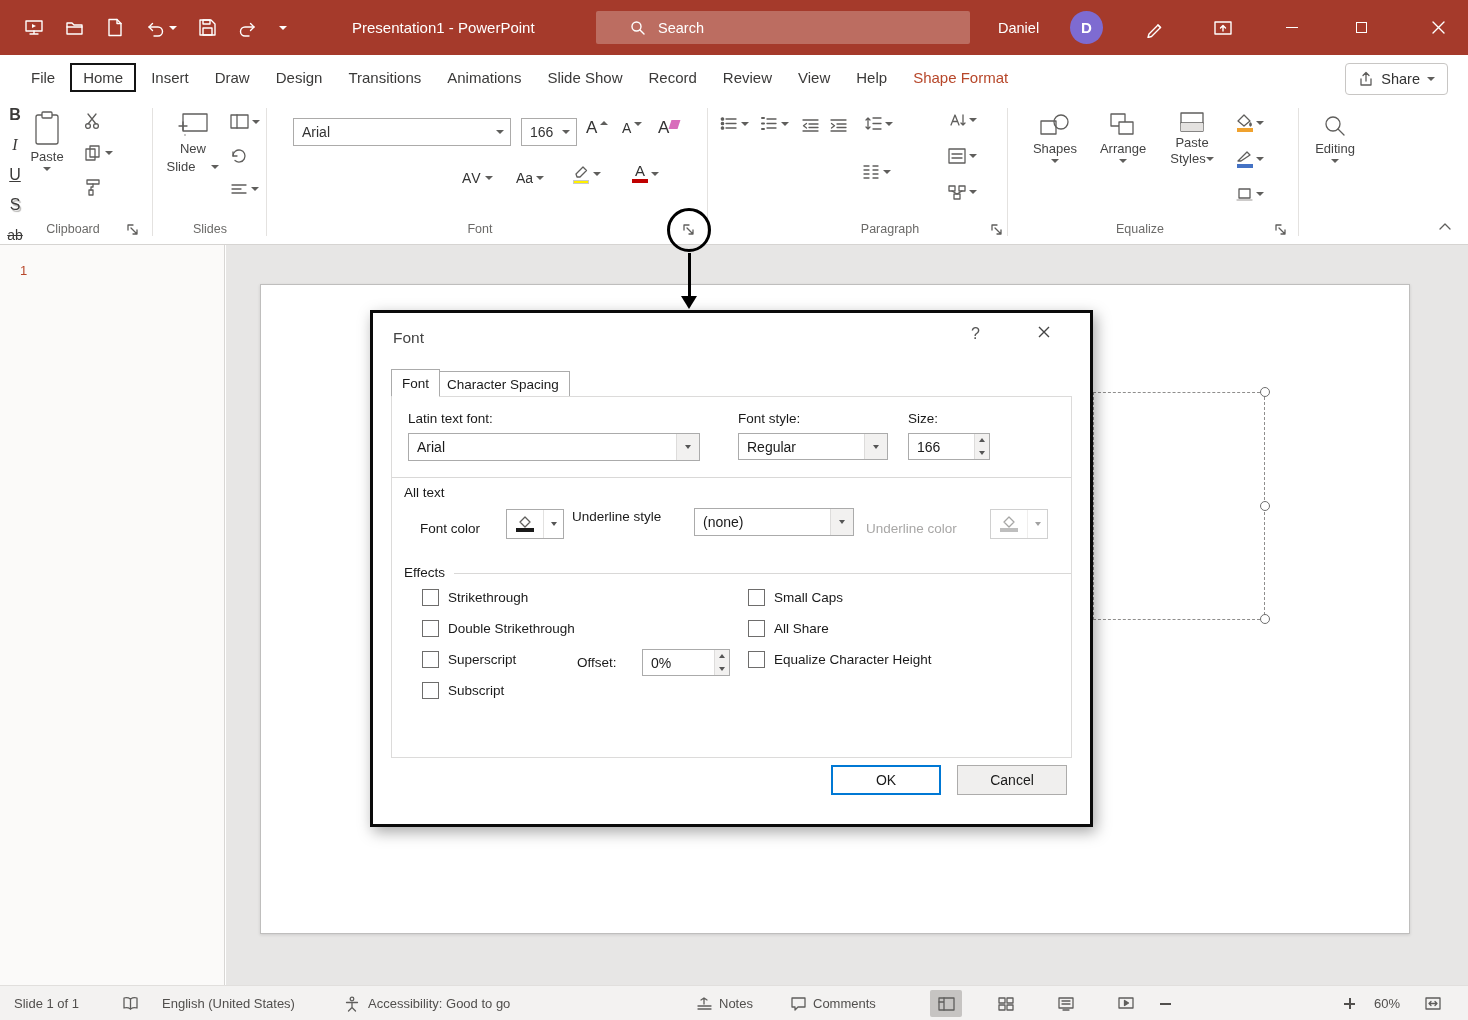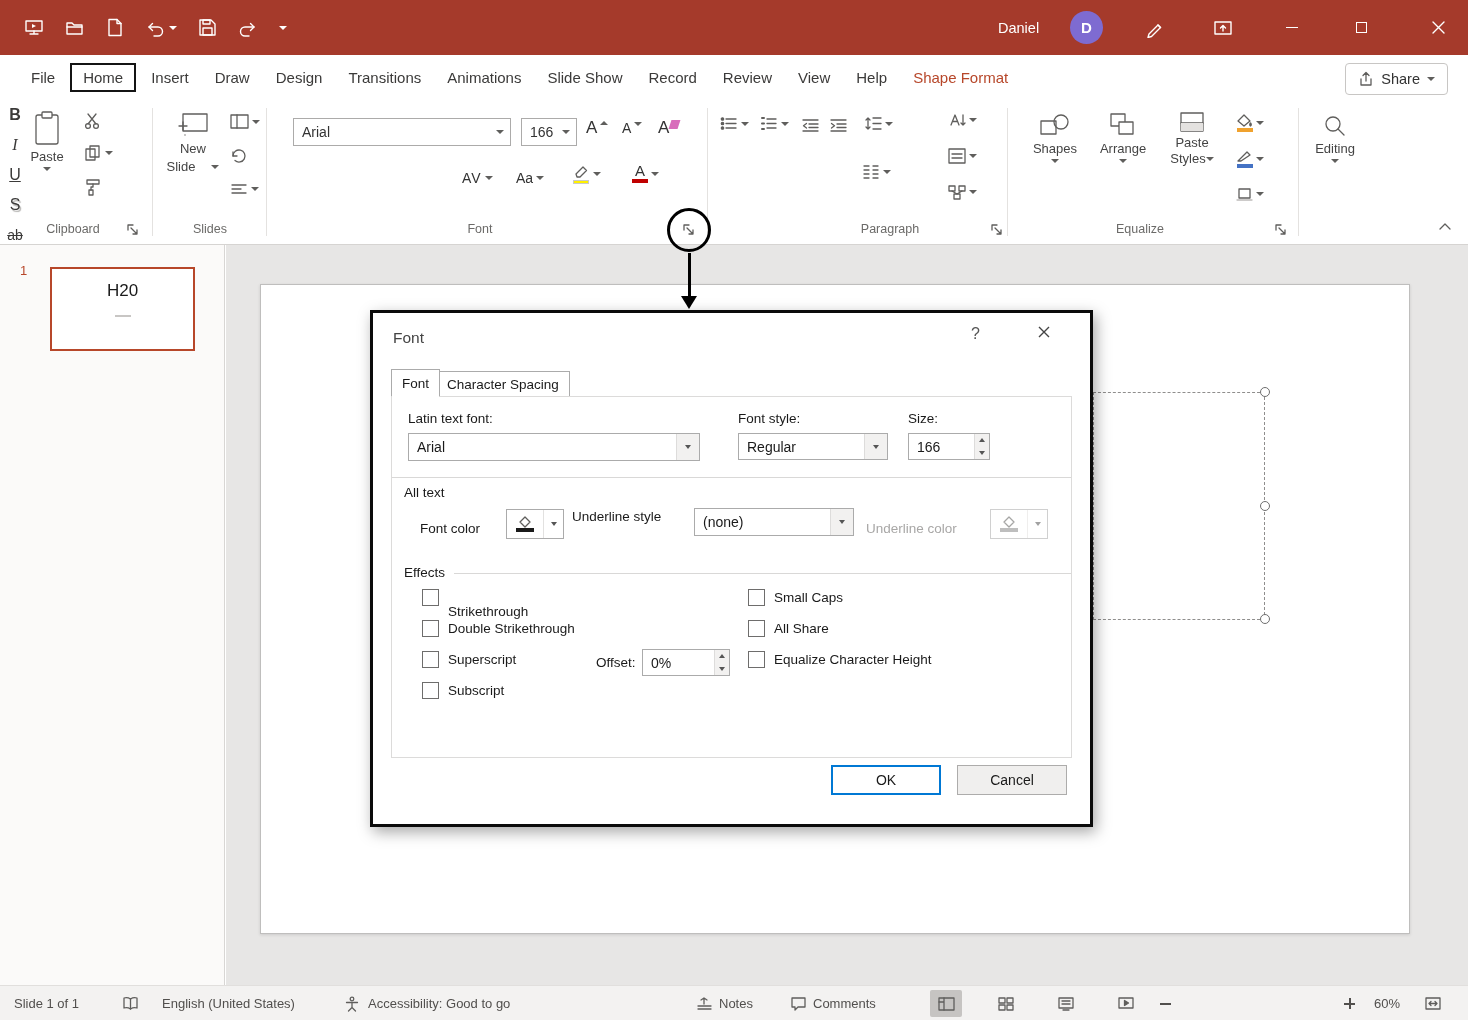--- a/index.html
+++ b/index.html
@@ -140,21 +140,31 @@
       <svg class="svw" width="20" height="18">
           <path d="M16 8 h-9 a4.5 4.5 0 1 0 0 9 h4"></path>
           <path d="M12.5 4.5 L16 8 l-3.5 3.5"></path>
         </svg>
     </span>
     <span class="qbtn">
         <span class="chev chevw"></span>
       </span>
   </div>
 
-
+  <div class="tb-title">
+    <span>Presentation1  -  PowerPoint</span>
+  </div>
+
+  <div class="tb-search">
+    <svg class="svw" width="16" height="16">
+        <circle cx="6.5" cy="6.5" r="4.5"></circle>
+        <path d="M10 10 l4 4"></path>
+      </svg>
+    <span>Search</span>
+  </div>
 
   <div class="tb-user">
       <span>Daniel</span>
     </div>
   <div class="avatar">
       <span>D</span>
     </div>
 
   <div class="tb-ico" style="left:1132px">
     <svg class="svw" width="20" height="20">
@@ -530,26 +540,20 @@
     <svg class="sv" width="14" height="9">
         <path d="M2 7 L7 2 L12 7"></path>
       </svg>
   </div>
 </div>
 
 <div id="thumb-panel">
   <div class="abs" style="left:20px;top:18px;color:#B7472A;font-size:13px">
     <span>1</span>
   </div>
-  <div class="abs" style="left:50px;top:22px;width:145px;height:84px;background:#fff;border:2.5px solid #B7472A">
-    <div style="text-align:center;margin-top:12px;font-size:17px;color:#1a1a1a">
-      <span>H20</span>
-    </div>
-    <div style="width:16px;height:2px;background:#C8C6C4;margin:14px auto 0"></div>
-  </div>
 </div>
 
 <div id="canvas"></div>
 <div id="slide"></div>
 <div id="placeholder"></div>
 <div class="handle" style="left:1260px;top:387px"></div>
 <div class="handle" style="left:1260px;top:501px"></div>
 <div class="handle" style="left:1260px;top:614px"></div>
 
 <div id="font-dialog">
@@ -632,36 +636,36 @@
       </span>
       <span class="cbtn2">
           <span class="tinychev"></span>
         </span>
     </div>
 
     <div class="dl" style="left:12px;top:168px"><span>Effects</span></div>
     <div class="hr" style="left:62px;top:176px;width:617px"></div>
 
     <div class="cbx" style="left:30px;top:192px"></div>
-    <div class="cblbl" style="left:56px;top:207px"><span>Strikethrough</span></div>
+    <div class="cblbl" style="left:56px;top:193px"><span>Strikethrough</span></div>
     <div class="cbx" style="left:30px;top:223px"></div>
     <div class="cblbl" style="left:56px;top:224px"><span>Double Strikethrough</span></div>
     <div class="cbx" style="left:30px;top:254px"></div>
     <div class="cblbl" style="left:56px;top:255px"><span>Superscript</span></div>
     <div class="cbx" style="left:30px;top:285px"></div>
     <div class="cblbl" style="left:56px;top:286px"><span>Subscript</span></div>
 
     <div class="cbx" style="left:356px;top:192px"></div>
     <div class="cblbl" style="left:382px;top:193px"><span>Small Caps</span></div>
     <div class="cbx" style="left:356px;top:223px"></div>
     <div class="cblbl" style="left:382px;top:224px"><span>All Share</span></div>
     <div class="cbx" style="left:356px;top:254px"></div>
     <div class="cblbl" style="left:382px;top:255px"><span>Equalize Character Height</span></div>
 
-    <div class="dl" style="left:204px;top:258px"><span>Offset:</span></div>
+    <div class="dl" style="left:185px;top:258px"><span>Offset:</span></div>
     <div class="spin" style="left:250px;top:252px;width:88px;height:27px">
       <span class="sval">0%</span>
       <span class="sbtns">
         <span class="sb">
             <span class="tinychev" style="transform:rotate(180deg)"></span>
           </span>
         <span class="sb">
             <span class="tinychev"></span>
           </span>
       </span>

